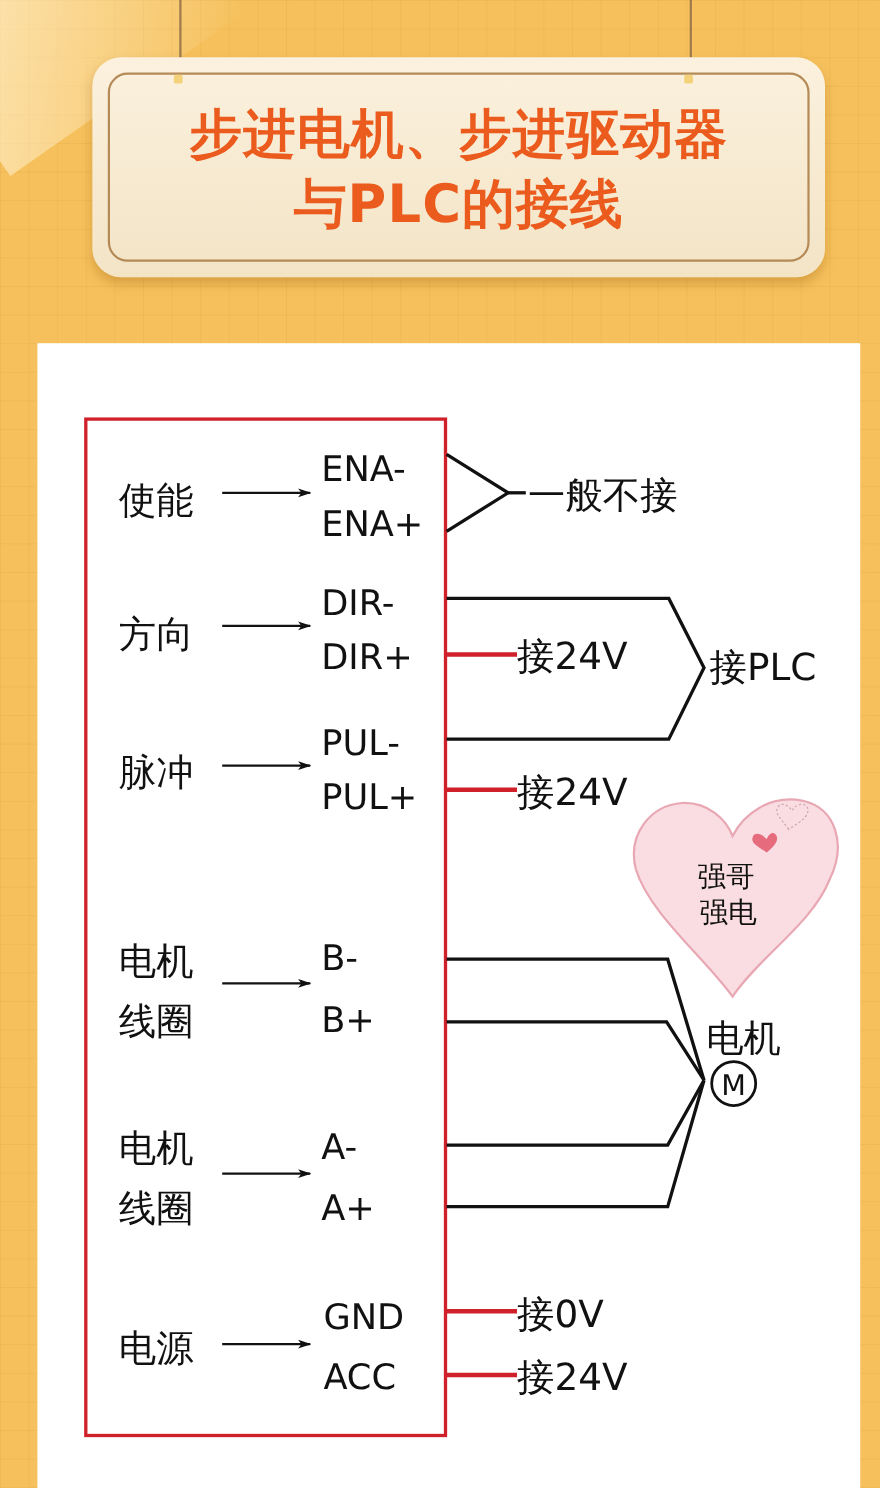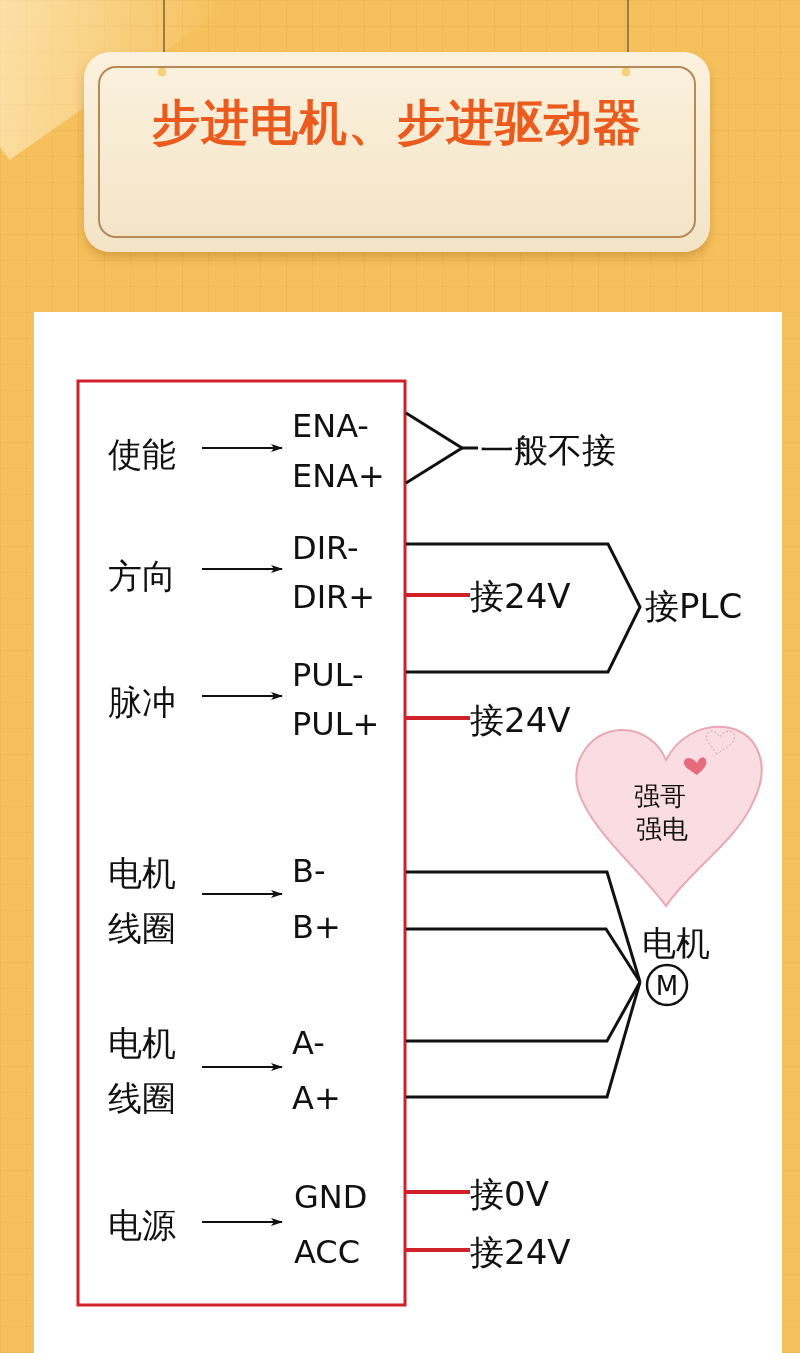--- a/index.html
+++ b/index.html
@@ -17,20 +17,21 @@
     background:linear-gradient(135deg, rgba(255,240,205,0.9), rgba(255,230,180,0));
     transform:rotate(-35deg);
   }
   .rope { position:absolute; top:0; width:2px; height:72px; background:#9c7a4c; }
   .rope-dot { position:absolute; width:8px; height:8px; background:#f3d27a; border-radius:2px; }
   .sign {
     position:absolute; left:84px; top:52px; width:626px; height:200px;
     background:linear-gradient(180deg,#fbf1de,#f3e4c6);
     border-radius:26px;
     box-shadow:0 6px 10px rgba(160,100,20,0.35);
+    padding-left:40px;
   }
   .sign-inner {
     position:absolute; left:14px; top:14px; right:14px; bottom:14px;
     border:2px solid #b48a56; border-radius:18px;
   }
   .sign-title {
     position:absolute; left:0; right:0; top:38px; text-align:center;
     color:#ea5b1d; font-weight:bold; font-size:48px; line-height:64px;
     letter-spacing:1px;
   }
@@ -48,20 +49,21 @@
 
 <div class="rope" style="left:163px;"></div>
 <div class="rope" style="left:627px;"></div>
 
 <div class="sign">
   <div class="sign-inner"></div>
   <div class="rope-dot" style="left:74px; top:16px;"></div>
   <div class="rope-dot" style="left:538px; top:16px;"></div>
   <div class="sign-title">
     <div>步进电机、步进驱动器</div>
+    <div>与PLC的接线</div>
   </div>
 </div>
 
 <div class="panel"></div>
 
 <svg class="diagram" width="800" height="1353" viewBox="0 0 800 1353">
   <defs>
     <marker id="arr" markerWidth="12" markerHeight="10" refX="11" refY="5" orient="auto" markerUnits="userSpaceOnUse">
       <path d="M0,1 L12,5 L0,9 L3,5 Z" fill="#111"></path>
     </marker>

